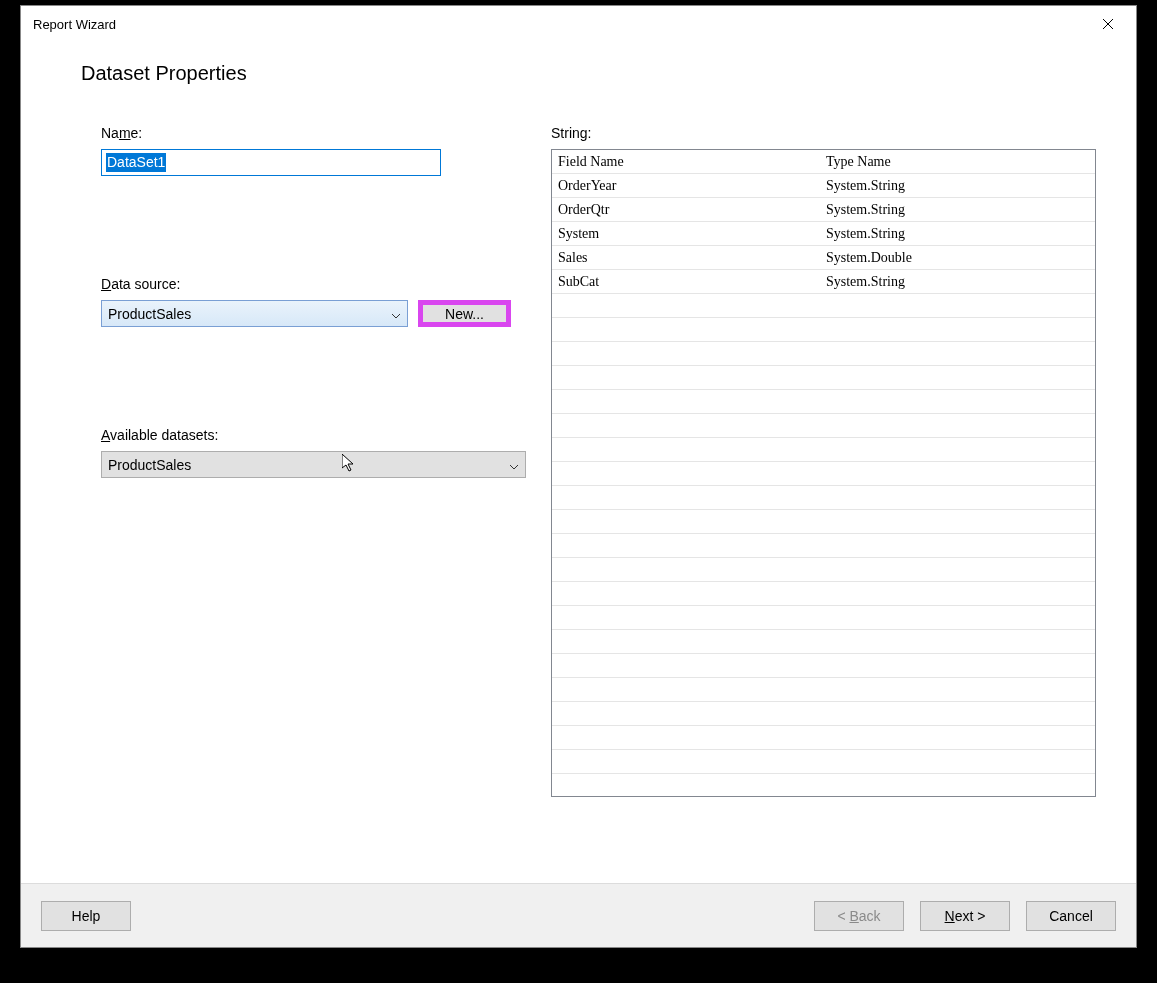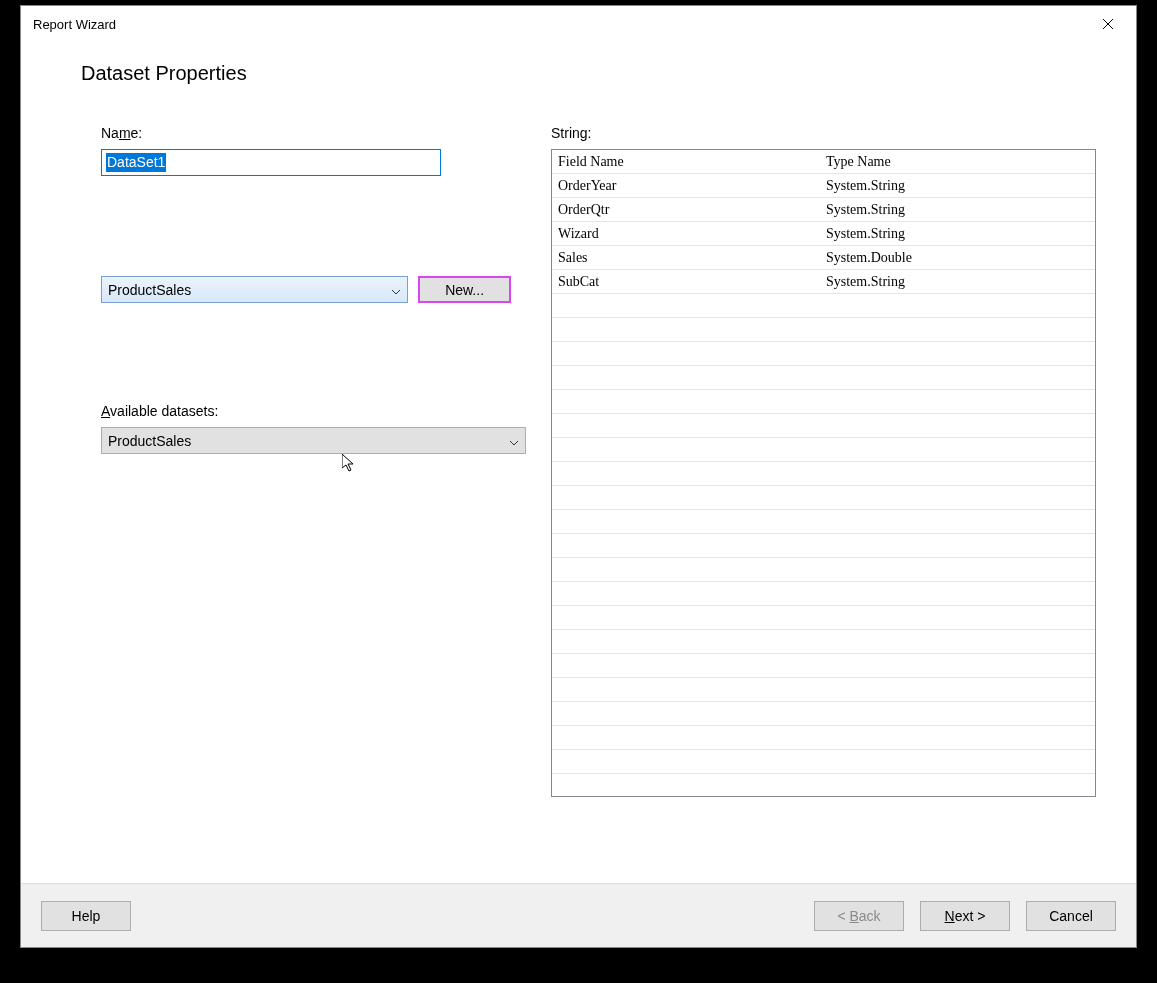--- a/index.html
+++ b/index.html
@@ -87,21 +87,21 @@
   display: flex; align-items: center;
   position: relative;
   cursor: pointer;
 }
 .ds-select .chev {
   position: absolute; right: 6px; top: 50%; transform: translateY(-50%);
 }
 .new-btn {
   width: 97px; height: 27px;
   background: #e1e1e1;
-  border: 2px solid #d946ef;
+  border: 5px solid #d946ef;
   font-size: 14px;
   cursor: pointer;
 }
 .avail-select {
   width: 425px; height: 27px;
   border: 1px solid #adadad;
   background: #e1e1e1;
   padding: 0 24px 0 6px;
   font-size: 14px;
   display: flex; align-items: center;
@@ -189,20 +189,23 @@
           <div class="label">
             <span>Na</span><u>m</u><span>e:</span>
           </div>
           <div class="name-input-wrap">
             <div class="name-input-real"></div>
             <span class="name-input-sel">DataSet1</span>
           </div>
         </div>
 
         <div class="field-group2" style="margin-left:20px; margin-top:40px;">
+          <div class="label">
+            <u>D</u><span>ata source:</span>
+          </div>
           <div class="ds-row">
             <div class="ds-select">
               <span>ProductSales</span>
               <span class="chev">
                 <svg width="10" height="6">
                     <polyline points="1,1 5,5 9,1" fill="none" stroke="#333" stroke-width="1"></polyline>
                   </svg>
               </span>
             </div>
             <button class="new-btn">
@@ -237,21 +240,21 @@
           <div id="fields-rows">
               <div class="fields-row">
                 <div class="fc1">OrderYear</div>
                 <div class="fc2">System.String</div>
               </div>
               <div class="fields-row">
                 <div class="fc1">OrderQtr</div>
                 <div class="fc2">System.String</div>
               </div>
               <div class="fields-row">
-                <div class="fc1">Wizard</div>
+                <div class="fc1">System</div>
                 <div class="fc2">System.String</div>
               </div>
               <div class="fields-row">
                 <div class="fc1">Sales</div>
                 <div class="fc2">System.Double</div>
               </div>
               <div class="fields-row">
                 <div class="fc1">SubCat</div>
                 <div class="fc2">System.String</div>
               </div>

